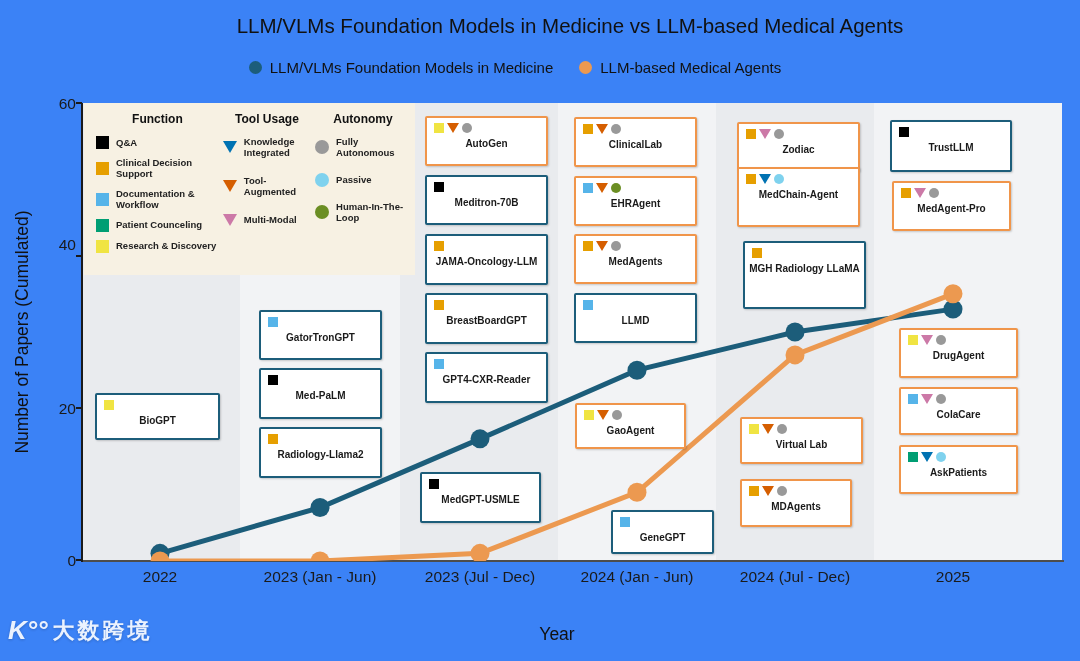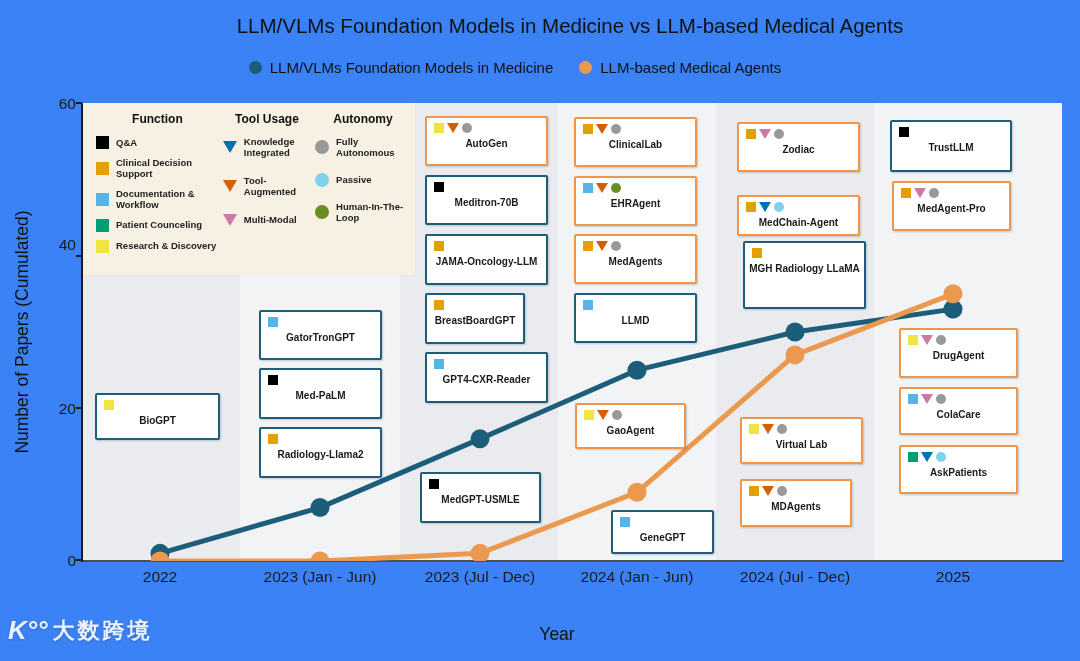--- a/index.html
+++ b/index.html
@@ -227,21 +227,21 @@
       <span class="ic sq" style="background: rgb(0, 0, 0);"></span>
       </div>
     <div class="mlabel">Meditron-70B</div>
   </div>
   <div class="mbox" style="left:425px;top:234px;width:123px;height:51px">
     <div class="icons">
       <span class="ic sq" style="background: rgb(230, 159, 0);"></span>
       </div>
     <div class="mlabel">JAMA-Oncology-LLM</div>
   </div>
-  <div class="mbox" style="left:425px;top:293px;width:100px;height:51px">
+  <div class="mbox" style="left:425px;top:293px;width:123px;height:51px">
     <div class="icons">
       <span class="ic sq" style="background: rgb(230, 159, 0);"></span>
       </div>
     <div class="mlabel">BreastBoardGPT</div>
   </div>
   <div class="mbox" style="left:425px;top:352px;width:123px;height:51px">
     <div class="icons">
       <span class="ic sq" style="background: rgb(86, 180, 233);"></span>
       </div>
     <div class="mlabel">GPT4-CXR-Reader</div>
@@ -299,21 +299,21 @@
   </div>
 
   <div class="mbox b-orange" style="left:737px;top:122px;width:123px;height:50px">
     <div class="icons">
       <span class="ic sq" style="background: rgb(230, 159, 0);"></span>
       <span class="ic tri" style="border-top-color: rgb(204, 121, 167);"></span>
       <span class="ic circ" style="background: rgb(153, 153, 153);"></span>
       </div>
     <div class="mlabel">Zodiac</div>
   </div>
-  <div class="mbox b-orange" style="left:737px;top:195px;width:123px;height:41px">
+  <div class="mbox b-orange" style="left:737px;top:167px;width:123px;height:60px">
     <div class="icons">
       <span class="ic sq" style="background: rgb(230, 159, 0);"></span>
       <span class="ic tri" style="border-top-color: rgb(0, 114, 178);"></span>
       <span class="ic circ" style="background: rgb(127, 210, 238);"></span>
       </div>
     <div class="mlabel">MedChain-Agent</div>
   </div>
   <div class="mbox" style="left:743px;top:241px;width:123px;height:68px">
     <div class="icons">
       <span class="ic sq" style="background: rgb(230, 159, 0);"></span>

